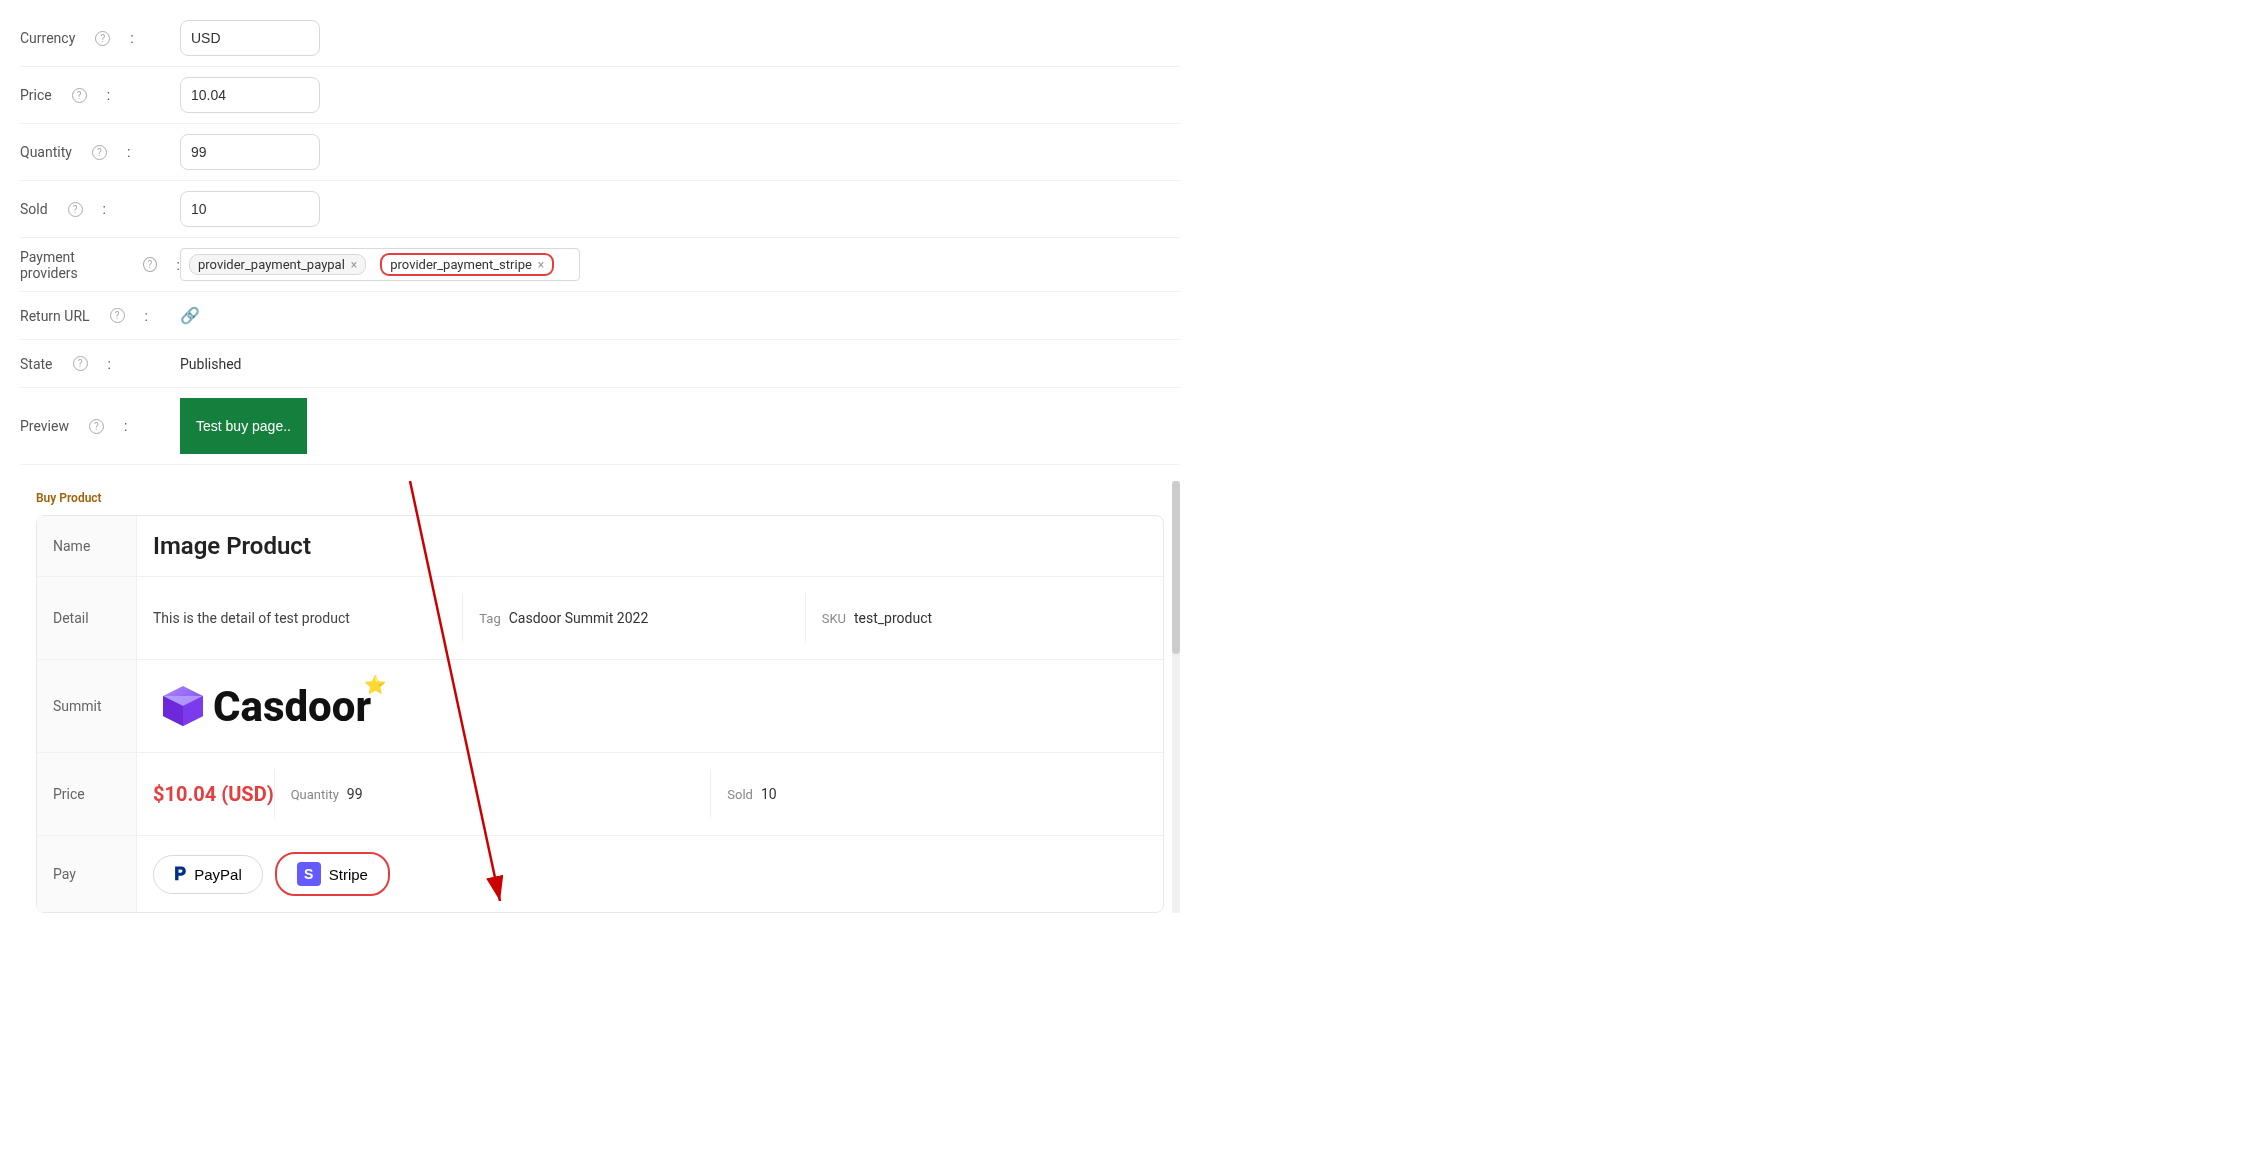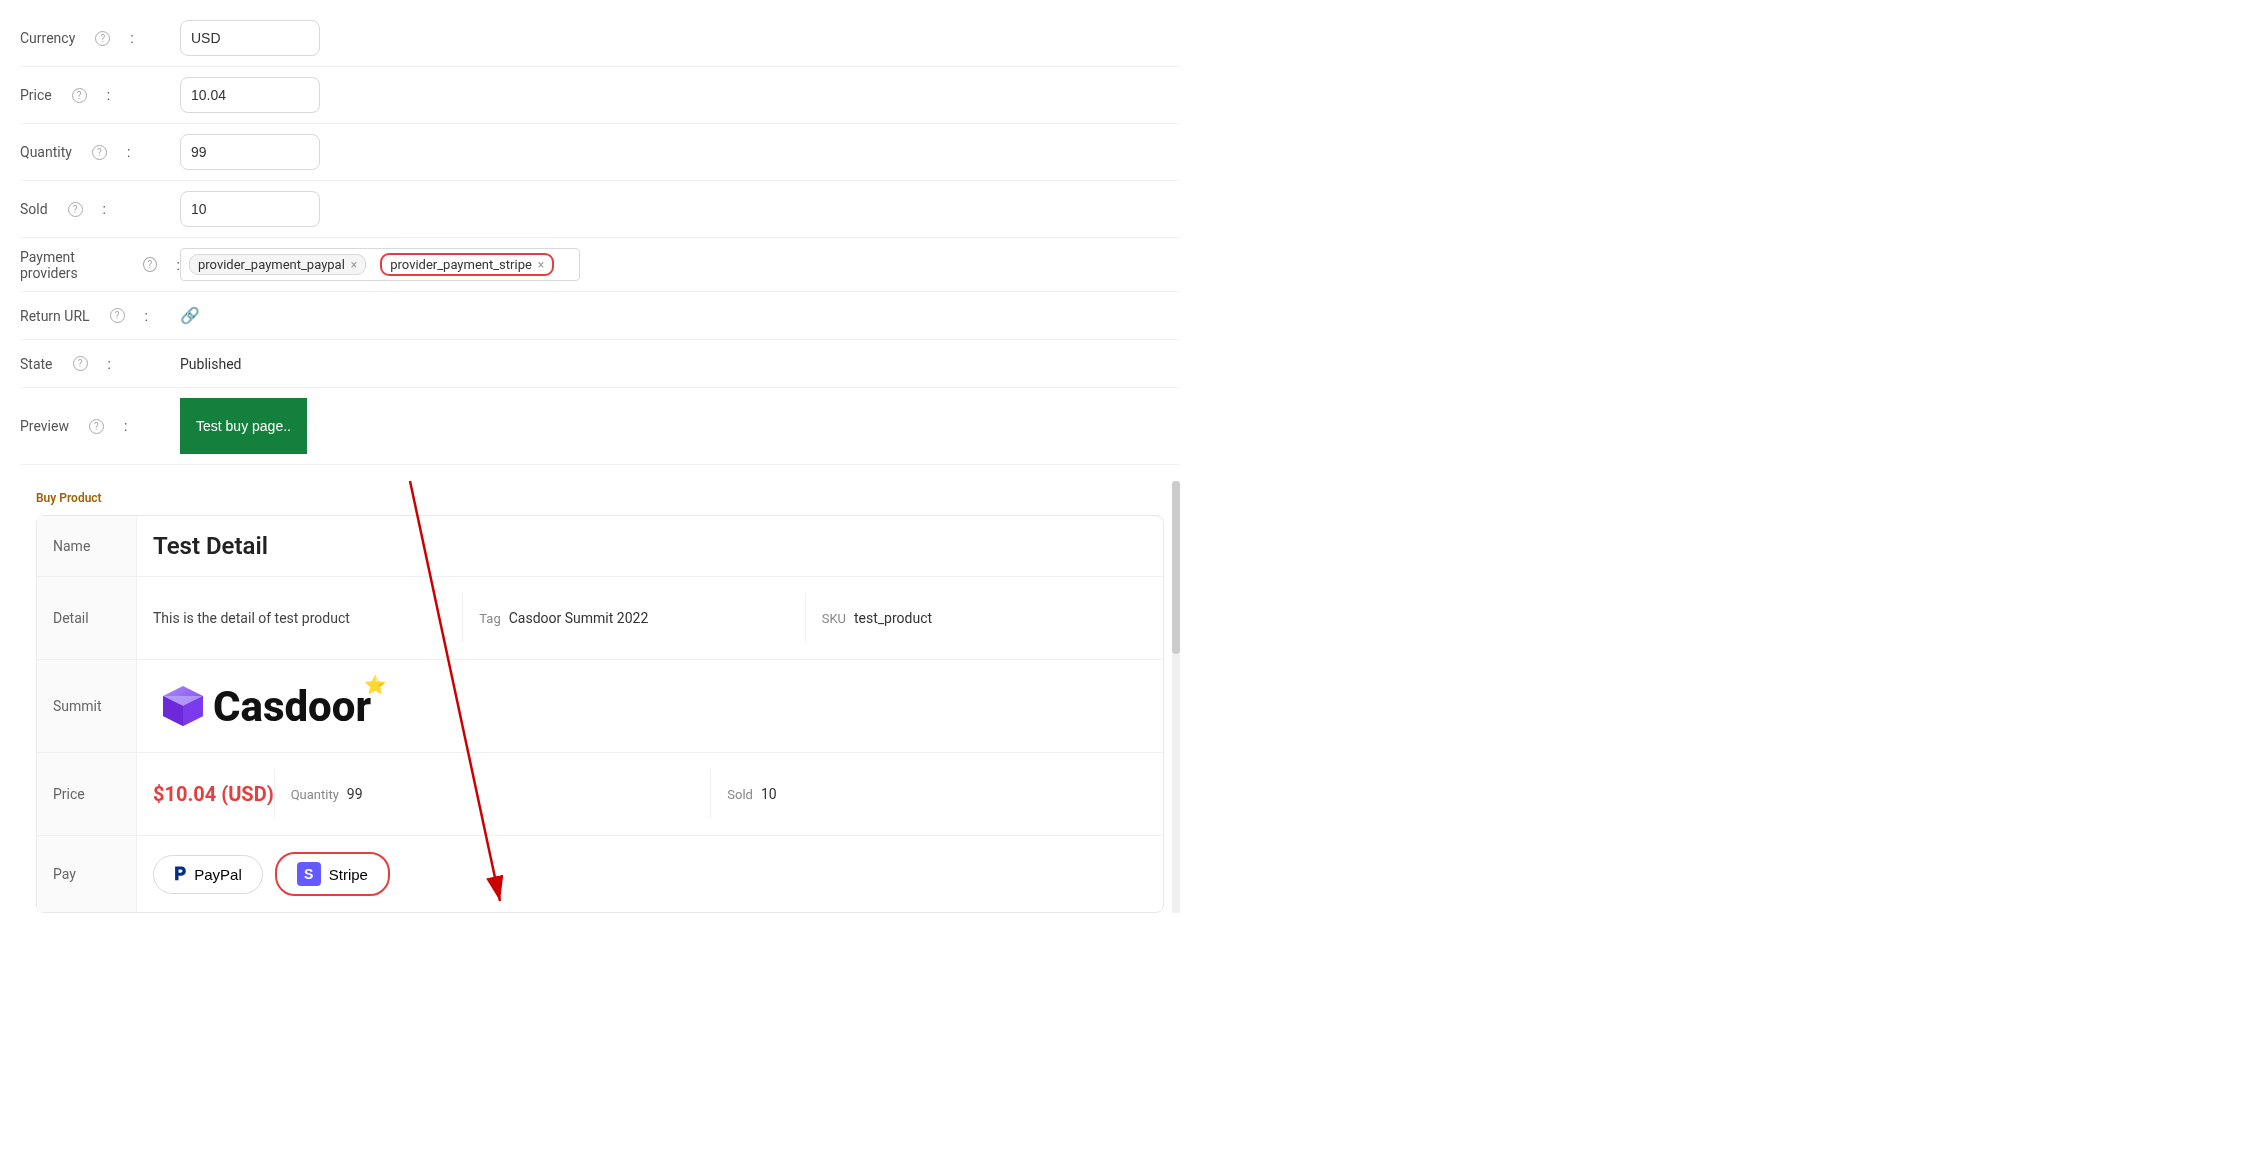--- a/index.html
+++ b/index.html
@@ -374,21 +374,21 @@
   </div>
 
   <div style="margin-top: 16px; position: relative;">
     <div class="section-title">Buy Product</div>
 
     <div class="product-card">
 
       <div class="product-row">
         <div class="product-label">Name</div>
         <div class="product-content">
-          <span class="product-name">Test Detail</span>
+          <span class="product-name">Image Product</span>
         </div>
       </div>
 
       <div class="product-row">
         <div class="product-label">Detail</div>
         <div class="product-content">
           <span class="detail-text">This is the detail of test product</span>
           <div class="cell-block">
             <span class="cell-label">Tag</span>
             <span class="cell-value">Casdoor Summit 2022</span>

